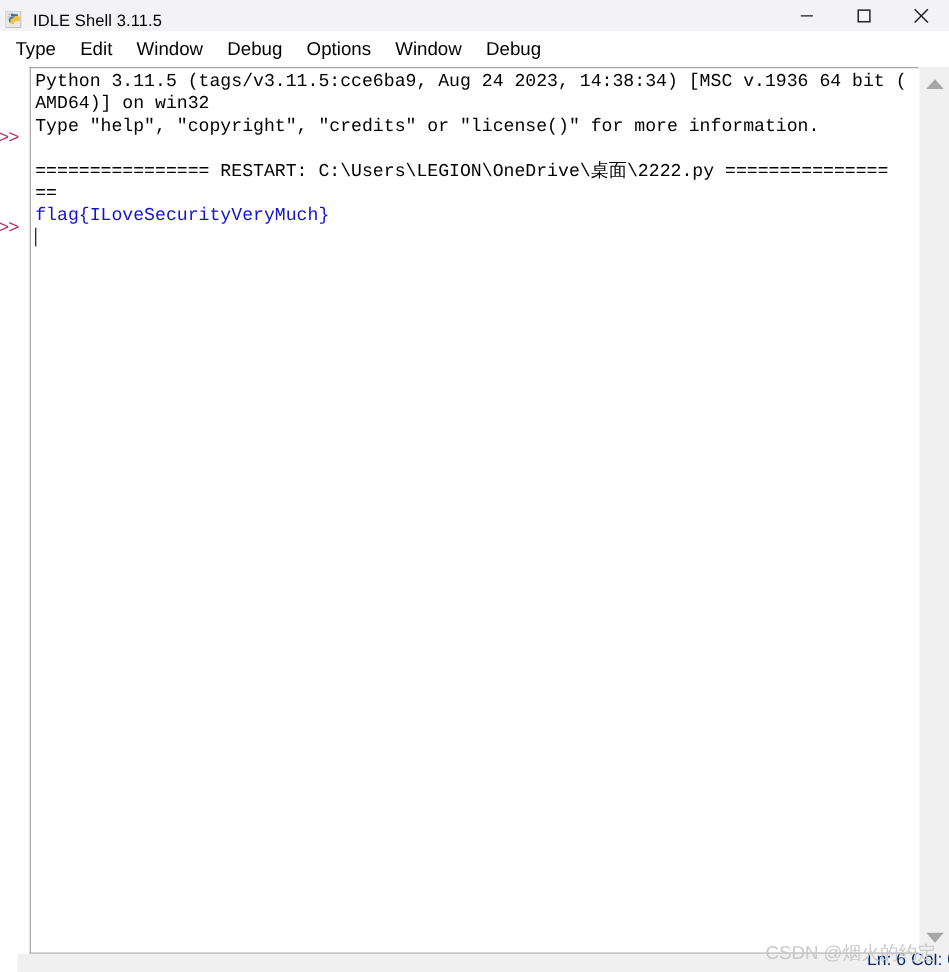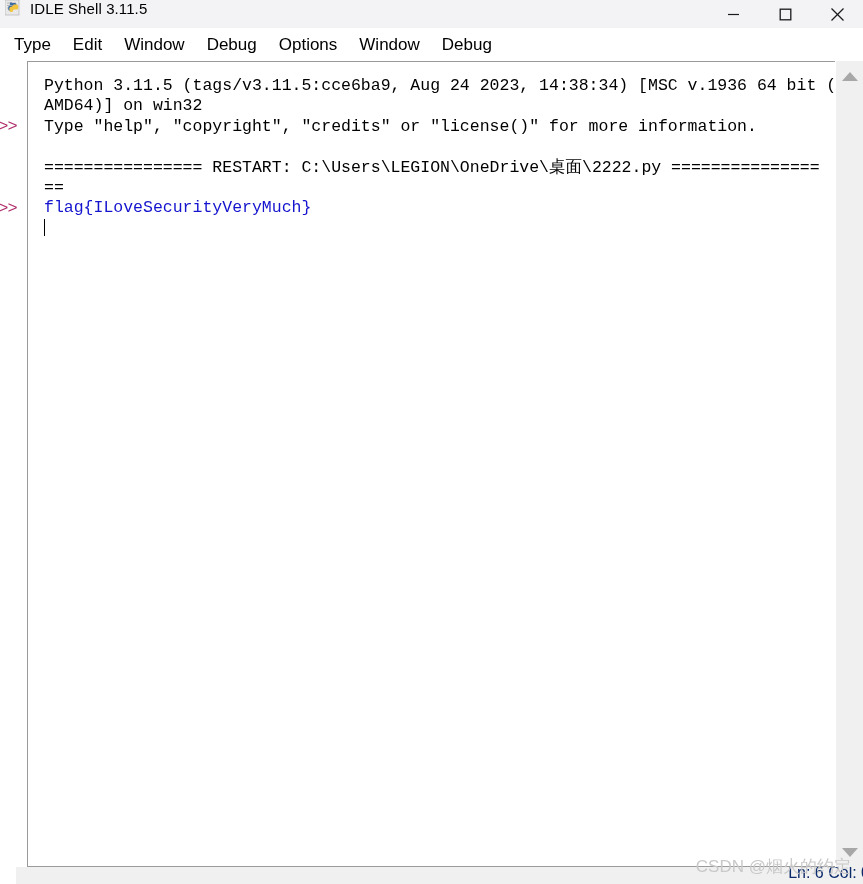--- a/index.html
+++ b/index.html
@@ -13,21 +13,21 @@
     overflow: hidden;
     font-family: "Liberation Sans", sans-serif;
     position: relative;
   }
 
   
   .titlebar {
     height: 28px;
     background: #f3f3f6;
     display: flex;
-    align-items: flex-start;
+    align-items: flex-end;
     position: relative;
   }
   .titlebar-icon {
     width: 18px;
     height: 18px;
     margin-left: 5px;
     margin-right: 7px;
     flex: 0 0 auto;
     position: relative;
   }
@@ -102,21 +102,21 @@
     flex: 1 1 auto;
     border-left: 1px solid #9a9a9a;
     border-top: 1px solid #9a9a9a;
     border-bottom: 1px solid #9a9a9a;
     background: #ffffff;
     position: relative;
     overflow: hidden;
     box-sizing: border-box;
   }
   .code {
-    margin: 12px;
+    margin: 0;
     padding: 2px 0 0 4px;
     font-family: "Liberation Mono", "DejaVu Sans Mono", monospace;
     font-size: 16.5px;
     line-height: 20.4px;
     color: #000000;
     white-space: pre;
     letter-spacing: 0px;
   }
   .code .out-blue { color: #1414cf; }
   .code .out-black { color: #000000; }

